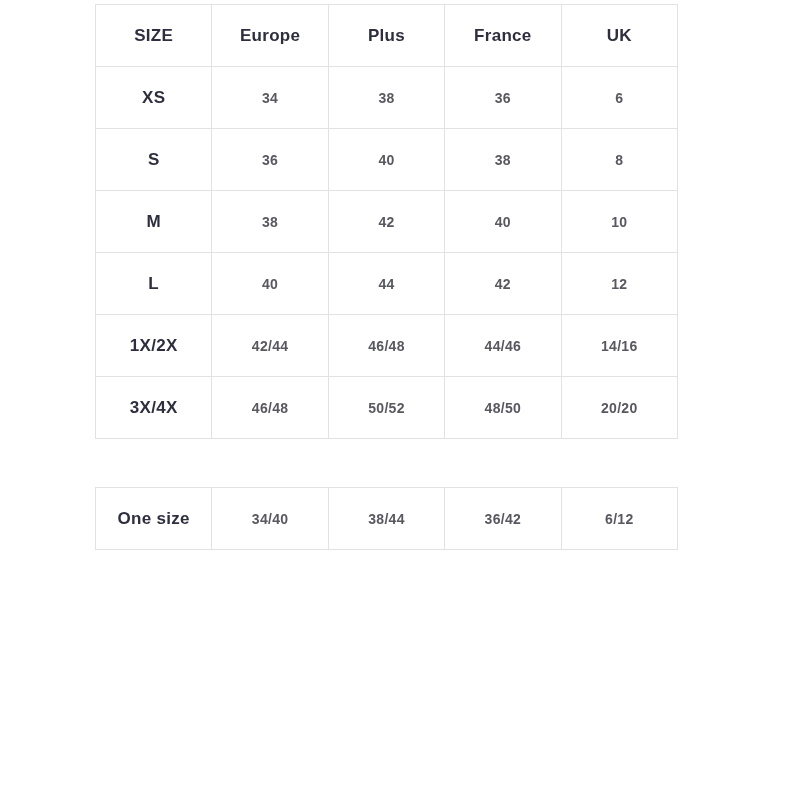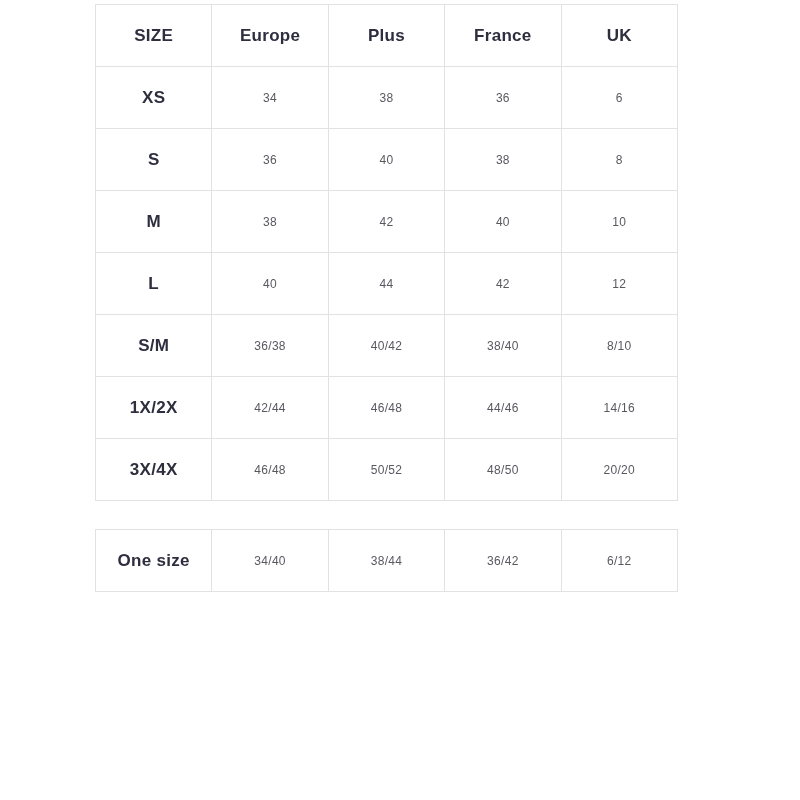--- a/index.html
+++ b/index.html
@@ -38,27 +38,27 @@
     padding: 0;
     background: var(--bg);
   }
   .size-table th {
     font-size: 17px;
     font-weight: 700;
     color: var(--label-text);
     letter-spacing: 0.3px;
   }
   .size-table td {
-    font-size: 12px;
-    font-weight: 400;
+    font-size: 14px;
+    font-weight: 700;
     color: var(--value-text);
     letter-spacing: 0.3px;
   }
   table.special-table {
-    margin-top: 28px;
+    margin-top: 48px;
   }
 </style>
 </head>
 <body>
 
 <div class="page">
 
   <table class="size-table main-table">
     <thead>
       <tr>
@@ -92,27 +92,20 @@
           <td>10</td>
         </tr>
         <tr>
           <th>L</th>
           <td>40</td>
           <td>44</td>
           <td>42</td>
           <td>12</td>
         </tr>
         <tr>
-          <th>S/M</th>
-          <td>36/38</td>
-          <td>40/42</td>
-          <td>38/40</td>
-          <td>8/10</td>
-        </tr>
-        <tr>
           <th>1X/2X</th>
           <td>42/44</td>
           <td>46/48</td>
           <td>44/46</td>
           <td>14/16</td>
         </tr>
         <tr>
           <th>3X/4X</th>
           <td>46/48</td>
           <td>50/52</td>

